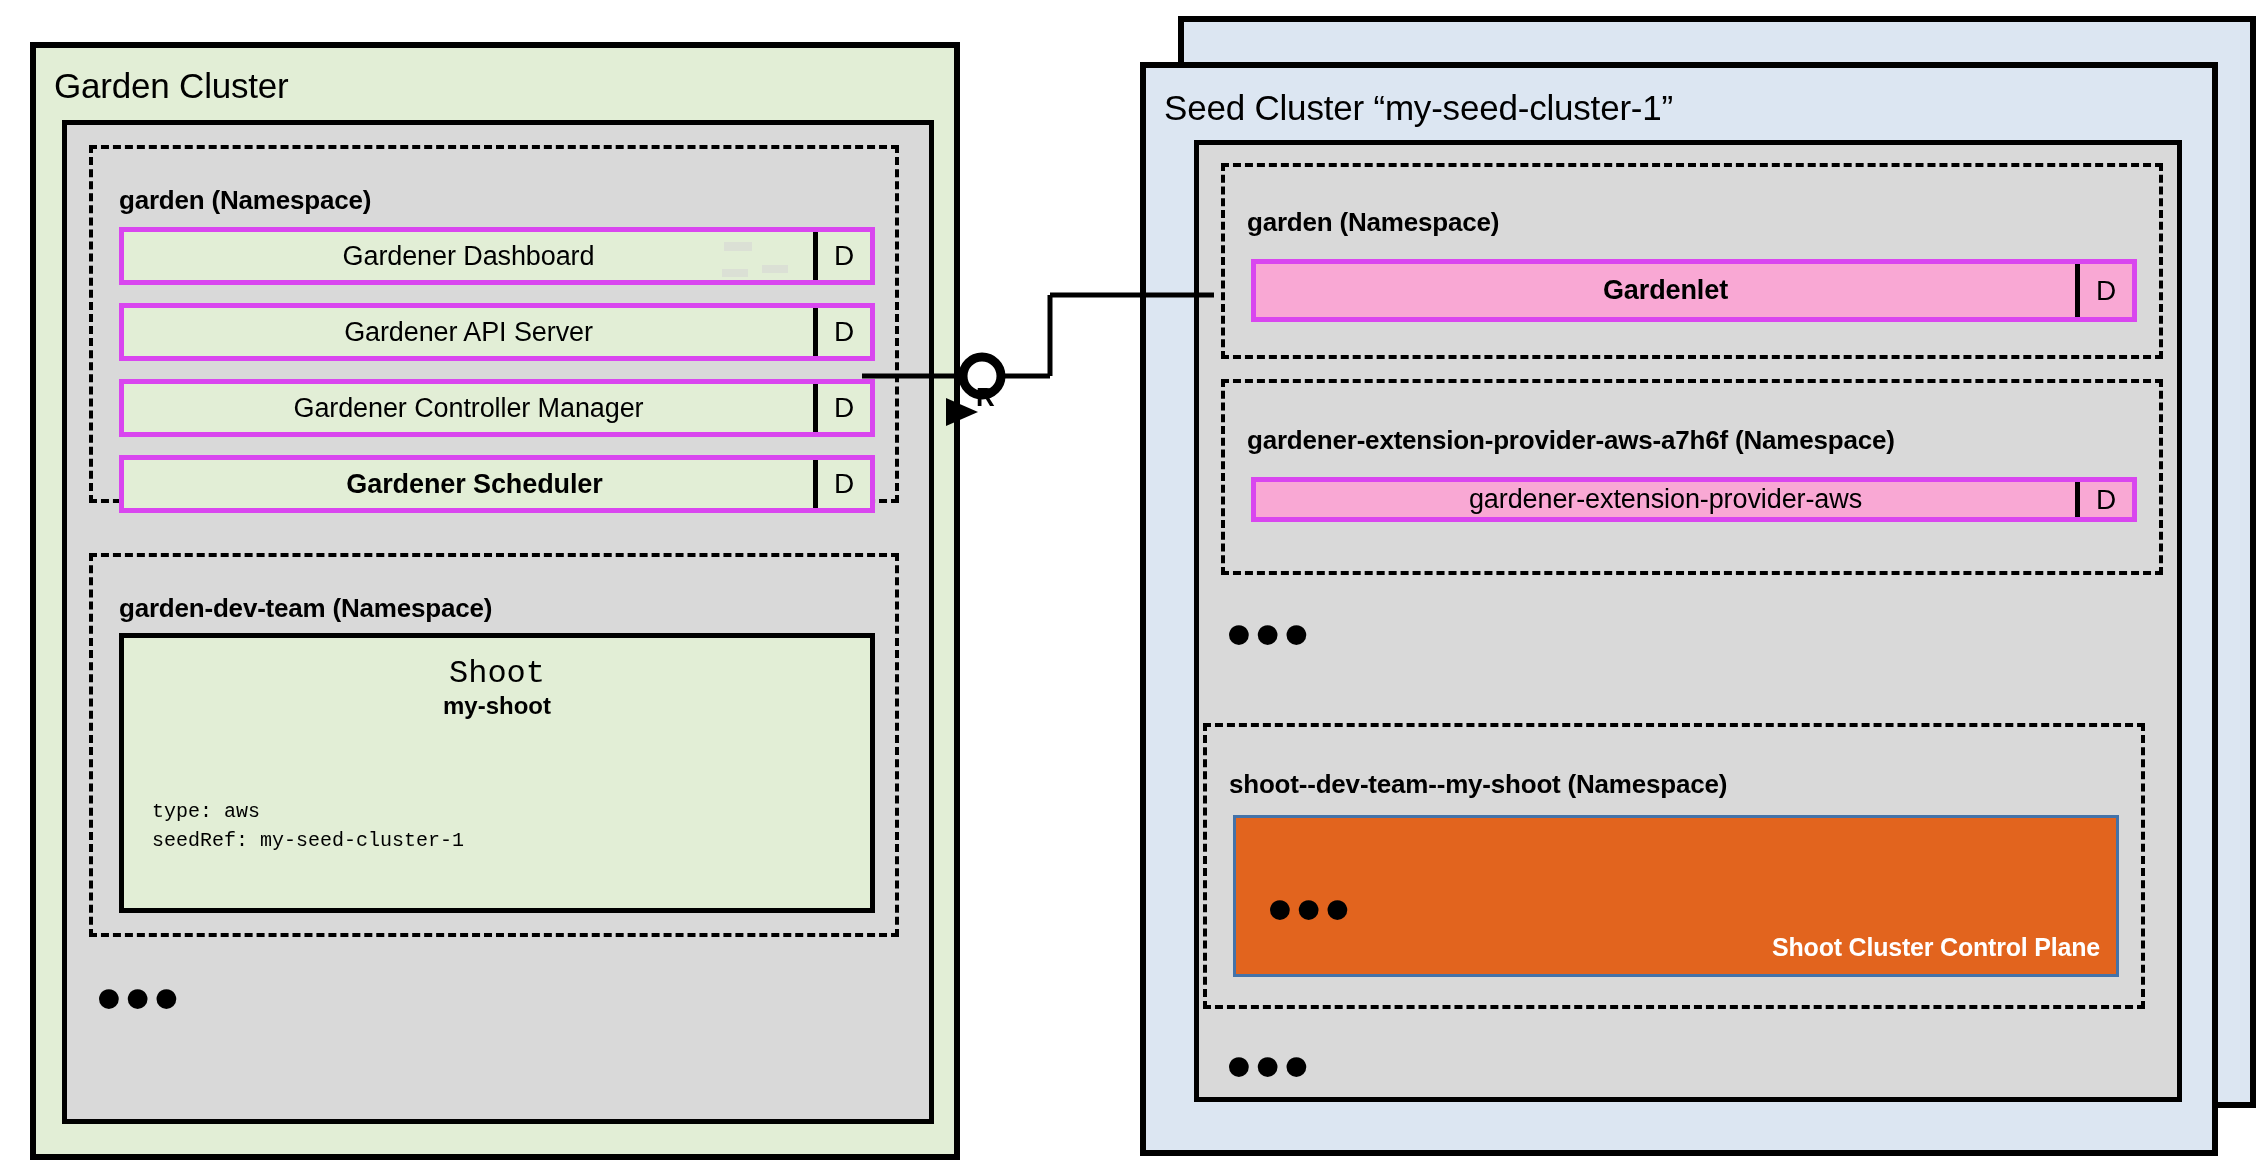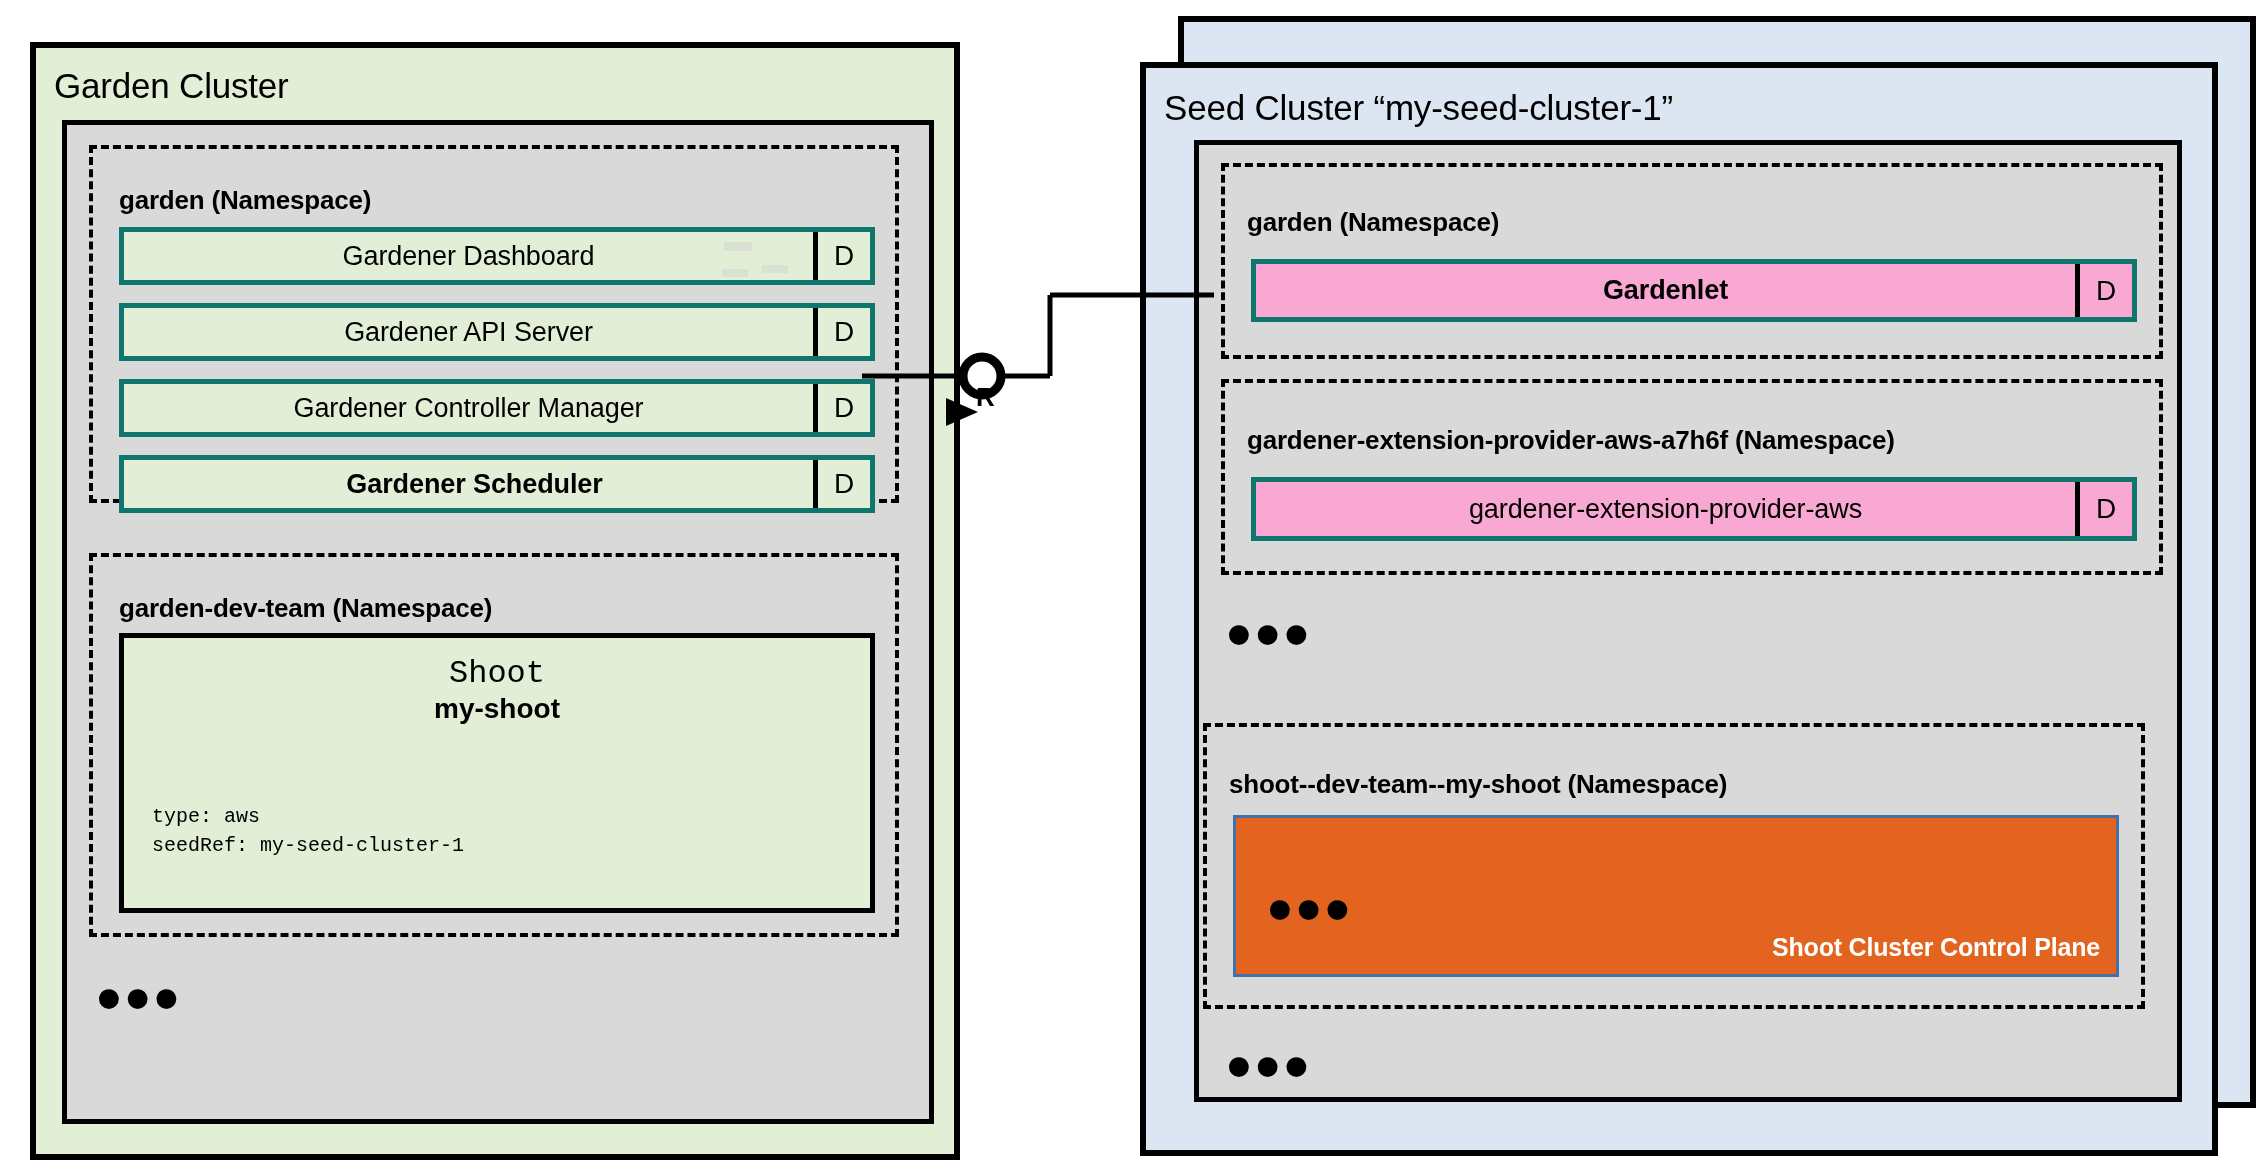--- a/index.html
+++ b/index.html
@@ -57,21 +57,21 @@
     color: #000000;
     white-space: nowrap;
     line-height: 1;
     letter-spacing: -0.2px;
   }
 
   
   .comp {
     display: flex;
     align-items: stretch;
-    border: 5px solid #0f766e;
+    border: 5px solid #d946ef;
     background: #e2eed6;
   }
   .comp.orange { background: #f9a8d4; }
   .comp-name {
     flex: 1 1 auto;
     display: flex;
     align-items: center;
     justify-content: center;
     font-size: 27px;
     color: #000000;
@@ -98,21 +98,21 @@
   }
   .res-kind {
     text-align: center;
     font-family: "Liberation Mono", "DejaVu Sans Mono", monospace;
     font-size: 32px;
     color: #000000;
     line-height: 1.1;
   }
   .res-name {
     text-align: center;
-    font-size: 28px;
+    font-size: 24px;
     font-weight: bold;
     color: #000000;
     line-height: 1.25;
   }
   .res-spec {
     font-family: "Liberation Mono", "DejaVu Sans Mono", monospace;
     font-size: 20px;
     color: #000000;
     line-height: 1.45;
     white-space: pre;
@@ -183,21 +183,21 @@
 
         <div class="abs comp orange" style="left:26px; top:92px; width:886px; height:63px;">
           <div class="comp-name bold">Gardenlet</div>
           <div class="comp-kind">D</div>
         </div>
       </div>
 
       <div class="abs ns-frame" style="left:22px; top:234px; width:942px; height:196px;">
         <div class="ns-label" style="left:22px; top:44px;">gardener-extension-provider-aws-a7h6f (Namespace)</div>
 
-        <div class="abs comp orange" style="left:26px; top:94px; width:886px; height:64px;">
+        <div class="abs comp orange" style="left:26px; top:94px; width:886px; height:45px;">
           <div class="comp-name">gardener-extension-provider-aws</div>
           <div class="comp-kind">D</div>
         </div>
       </div>
 
       <div class="dots" style="left:26px; top:476px;">●●●</div>
 
       <div class="abs ns-frame" style="left:4px; top:578px; width:942px; height:286px;">
         <div class="ns-label" style="left:22px; top:44px;">shoot--dev-team--my-shoot (Namespace)</div>
 

